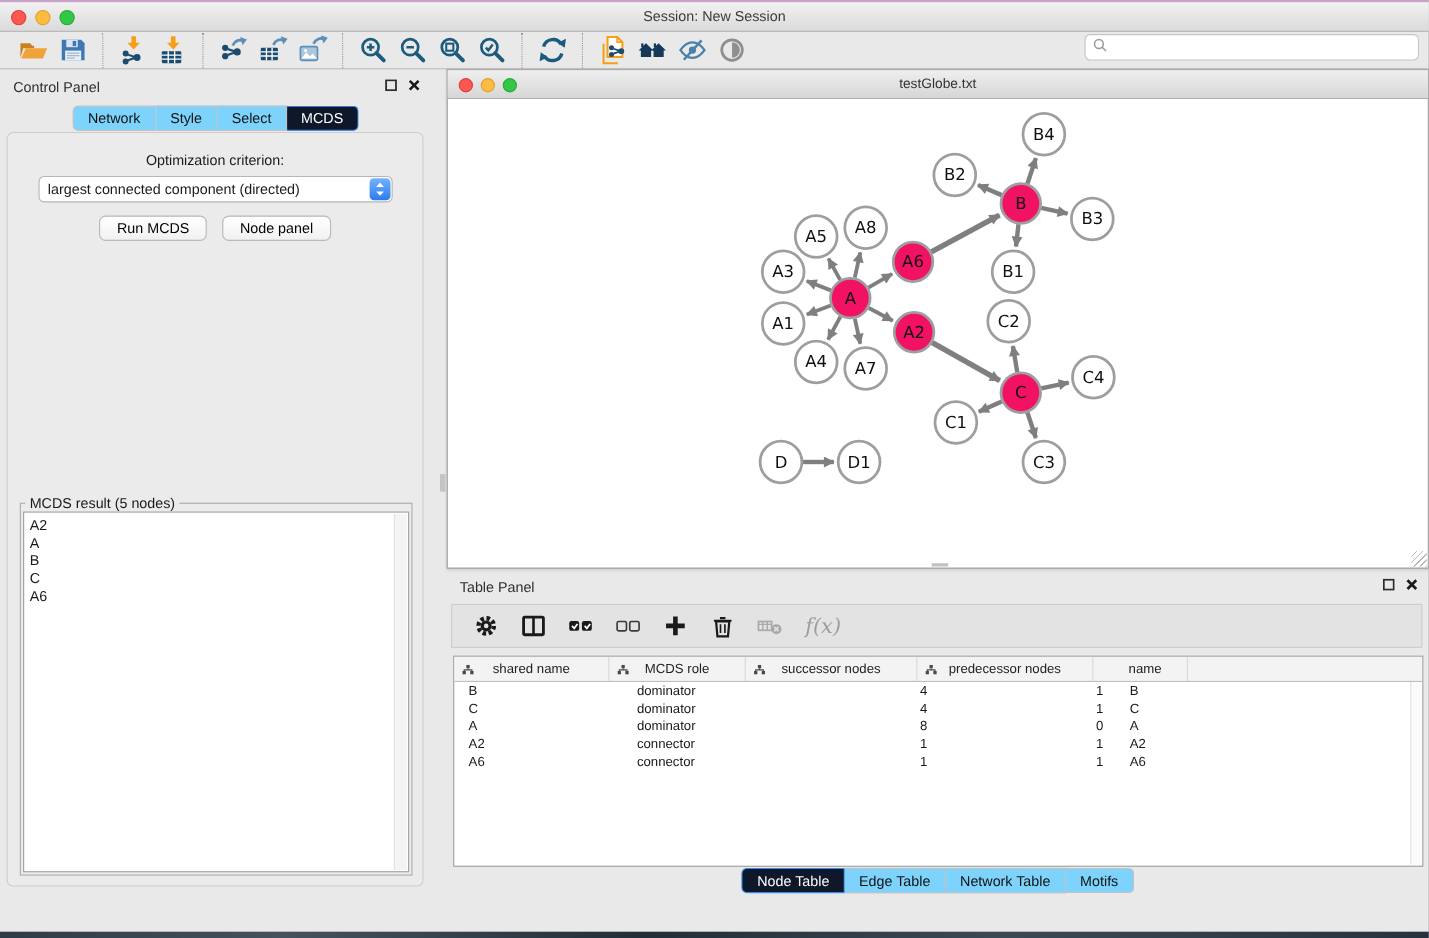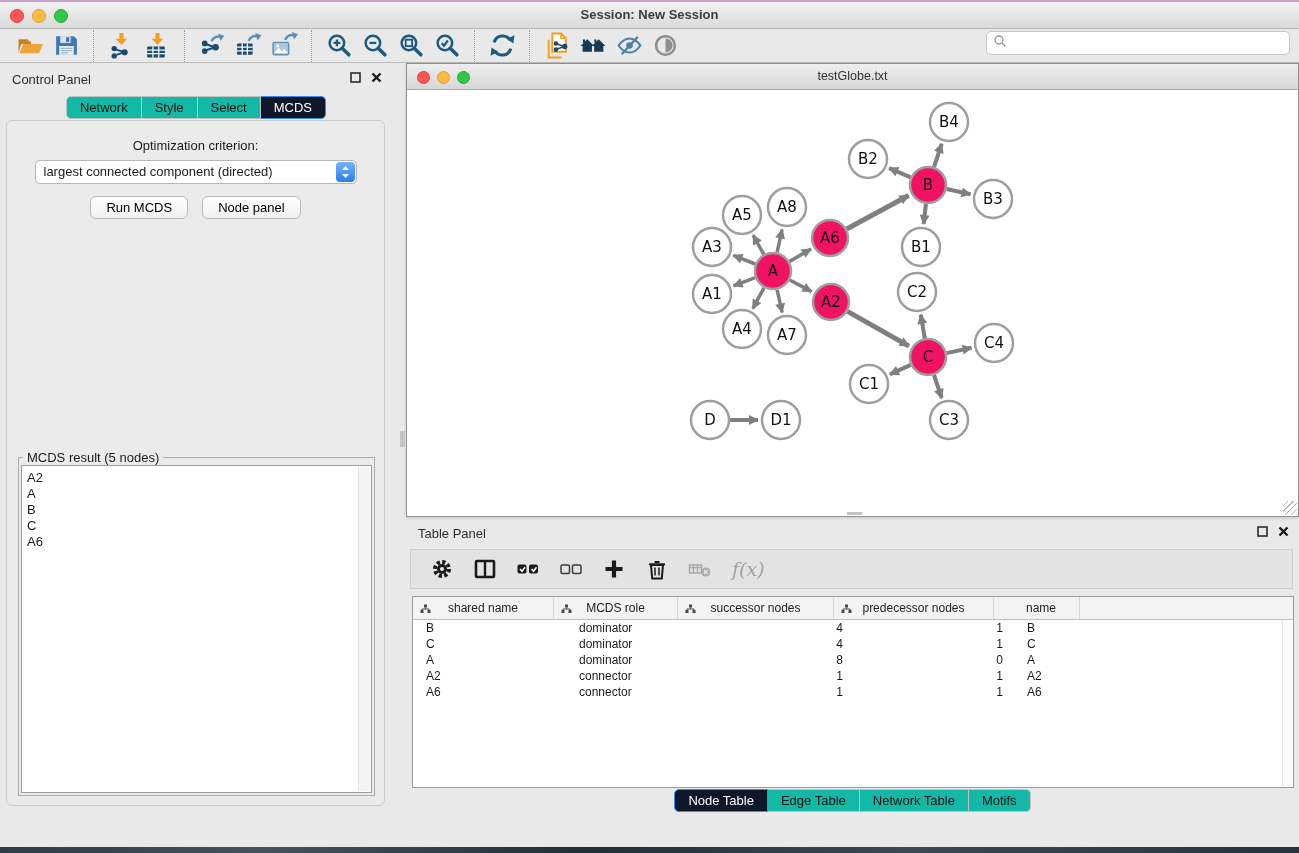--- a/index.html
+++ b/index.html
@@ -9,41 +9,41 @@
   
   .titlebar{position:absolute;top:0;left:0;right:0;height:26px;
     background:linear-gradient(#F2F2F2,#DADADA);border-top:2px solid #C9A2C8;
     border-bottom:1px solid #B5B5B5;}
   .lights{position:absolute;left:10px;top:7px;display:flex;gap:8px;}
   .light{width:12px;height:12px;border-radius:50%;}
   .light.red{background:#FC5753;border:1px solid #DF3E38;}
   .light.yellow{background:#FDBC40;border:1px solid #DE9F34;}
   .light.green{background:#33C748;border:1px solid #27AA35;}
   .tb-title{position:absolute;left:0;right:0;top:5px;text-align:center;
-    font-size:13px;color:#3C3C3C;font-weight:bold;}
+    font-size:13px;color:#3C3C3C;}
   
   .toolbar{position:absolute;top:29px;left:0;right:0;height:33px;
     border-bottom:1px solid #BDBDBD;display:flex;align-items:center;padding-left:12px;}
   .tb-icons{display:flex;align-items:center;}
   .tbtn{width:36px;height:30px;display:flex;align-items:center;justify-content:center;cursor:pointer;}
   .tbtn svg{width:27px;height:27px;}
   .tsep{width:0;height:32px;border-left:1px dotted #9A9A9A;margin:0 9px;}
   .searchbox{position:absolute;right:9px;top:2px;width:296px;height:22px;background:#fff;
     border:1px solid #C6C6C6;border-radius:5px;display:flex;align-items:center;padding-left:6px;}
   .searchbox input{border:none;outline:none;flex:1;font-size:12px;background:transparent;
     font-family:"Liberation Sans",sans-serif;}
   
   .panel-head-title{font-size:13px;color:#2E2E2E;}
   .ph-btns{position:absolute;right:10px;top:9px;display:flex;gap:10px;align-items:center;}
   .ph-btns svg{display:block;}
   
   .control-panel{position:absolute;left:0;top:63px;width:392px;height:752px;}
   .cp-title{position:absolute;left:12px;top:9px;}
   .cp-tabs{position:absolute;top:33px;left:0;right:0;display:flex;justify-content:center;}
-  .seg{border:1px solid #C2C2C2;border-left:none;background:#14b8a6;font-size:13px;
+  .seg{border:1px solid #C2C2C2;border-left:none;background:#7dd3fc;font-size:13px;
     height:21px;line-height:21px;padding:0 13px;cursor:pointer;color:#111;}
   .seg:first-child{border-left:1px solid #C2C2C2;border-radius:5px 0 0 5px;}
   .seg:last-child{border-radius:0 5px 5px 0;}
   .seg.active{background:#0f172a;border-color:#3C8BE8;color:#fff;}
   .cp-body{position:absolute;top:57px;left:6px;right:7px;bottom:9px;background:#EBEBEB;
     border:1px solid #CDCDCD;border-radius:6px;}
   .opt-label{margin-top:17px;text-align:center;font-size:13px;}
   .dd{width:312px;height:22px;background:#fff;border:1px solid #B6B6B6;border-radius:5px;
      margin:7px auto 0;position:relative;font-size:13px;line-height:22px;padding-left:8px;
      box-sizing:content-box;cursor:pointer;text-align:left;}

